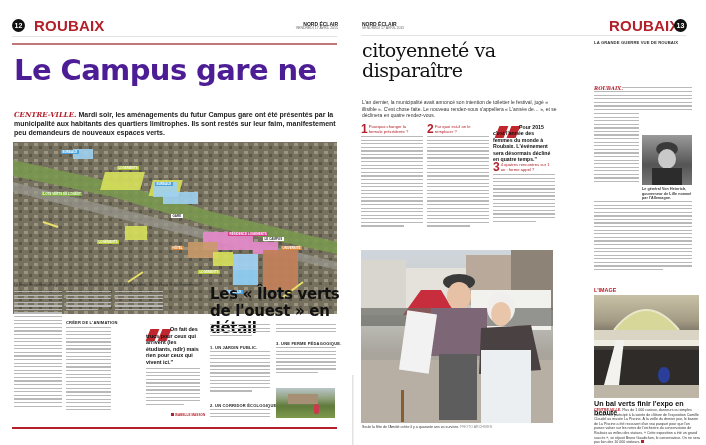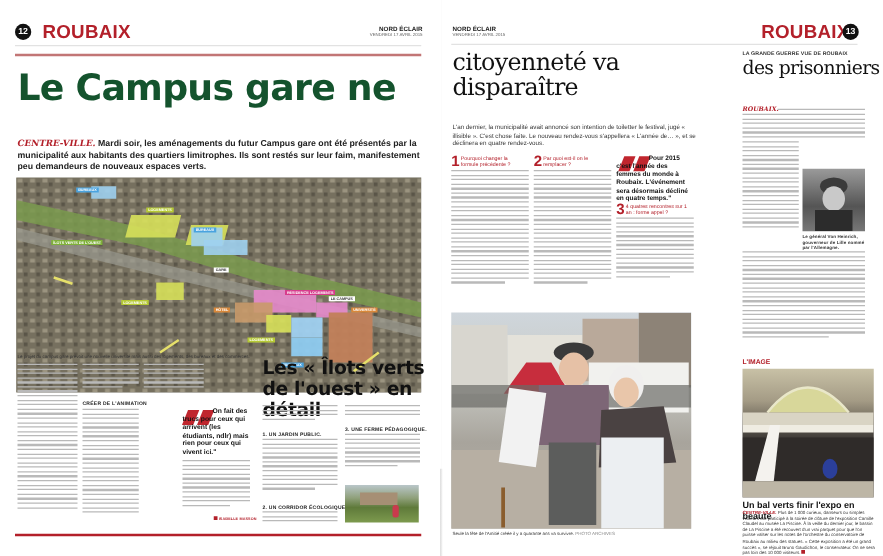--- a/index.html
+++ b/index.html
@@ -9,21 +9,21 @@
 #left{left:0;width:353px;}
 #right{left:353px;width:353px;}
 .gutter{position:absolute;left:352px;top:0;width:2px;height:445px;background:linear-gradient(90deg,#ddd,#f5f5f5);}
 .pnum{position:absolute;width:13px;height:13px;border-radius:50%;background:#111;color:#fff;font-size:7px;font-weight:bold;display:flex;align-items:center;justify-content:center;}
 .section{position:absolute;color:#b3202a;font-weight:bold;font-size:15px;letter-spacing:0.2px;}
 .masthead{position:absolute;text-align:right;line-height:1;}
 .masthead .pap{font-size:5px;font-weight:bold;color:#222;}
 .masthead .dt{font-size:3.5px;color:#666;}
 .topline{position:absolute;height:1px;background:#e2e2e2;}
 .redline{position:absolute;height:2px;background:#b3202a;}
-h1.h-big{position:absolute;font-family:"DejaVu Sans",sans-serif;font-weight:bold;color:#14532d;font-size:29px;line-height:29px;letter-spacing:-0.6px;}
+h1.h-big{position:absolute;font-family:"DejaVu Sans",sans-serif;font-weight:bold;color:#4c1d95;font-size:29px;line-height:29px;letter-spacing:-0.6px;}
 .lede{position:absolute;font-size:7px;line-height:9px;font-weight:bold;color:#222;}
 .lede .kicker{color:#b3202a;font-style:italic;font-family:"DejaVu Serif",serif;}
 .photo{position:absolute;overflow:hidden;}
 .caption{position:absolute;font-size:3.6px;color:#333;line-height:5px;}
 .bodytext{position:absolute;}
 .bodytext .ln{height:1.2px;background:#b9b9b9;margin-bottom:2.4px;}
 .bodytext .ln.s{width:70%;}
 .subhead{position:absolute;font-size:4px;font-weight:bold;color:#222;letter-spacing:0.2px;}
 .quote{position:absolute;font-weight:bold;color:#111;font-size:6px;line-height:7.2px;}
 .qmark{position:absolute;}
@@ -368,21 +368,20 @@
       <ellipse cx="140" cy="58" rx="14" ry="16" fill="#f0efee"></ellipse>
       <ellipse cx="140" cy="64" rx="10" ry="12" fill="#e9c6aa"></ellipse>
       <polygon points="120,78 170,75 180,120 118,124" fill="#4a4242"></polygon>
       <rect x="120" y="100" width="50" height="73" fill="#eceff2"></rect>
     </svg>
   </div>
   <div class="caption" style="left:9px;top:425px;width:200px;"><span>Seule la fête de l'Amitié créée il y a quarante ans va survivre.</span> <span style="color:#888;">PHOTO ARCHIVES</span></div>
 
   <div class="smallcap" style="left:241px;top:40px;font-size:4.2px;">LA GRANDE GUERRE VUE DE ROUBAIX</div>
   <h1 class="h-serif" style="left:241px;top:46px;width:110px;font-size:15px;line-height:16px;">
-    <div>des prisonniers</div>
   </h1>
   <div class="label-red" style="left:241px;top:85px;font-style:italic;font-family:'DejaVu Serif',serif;font-size:5px;">ROUBAIX.</div>
   <div class="bodytext" style="left:269px;top:87px;width:70px;">
       <div class="ln"></div>
     </div>
   <div class="bodytext" style="left:241px;top:91px;width:98px;">
     <div class="ln"></div>
       <div class="ln"></div>
       <div class="ln"></div>
       <div class="ln"></div>

